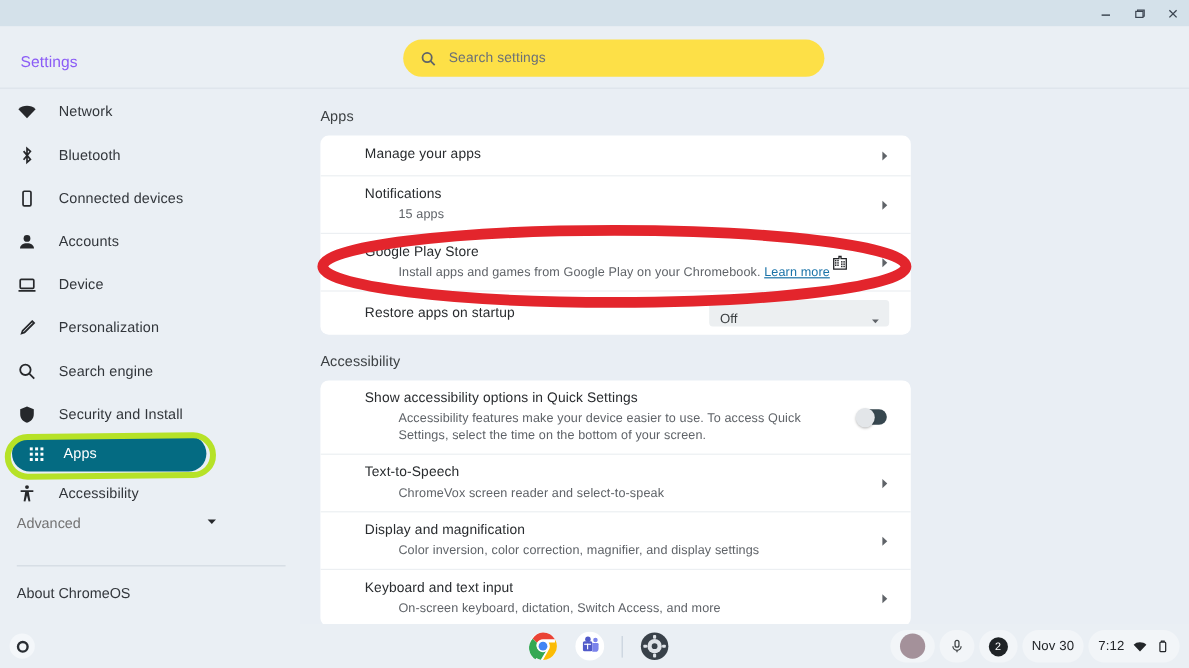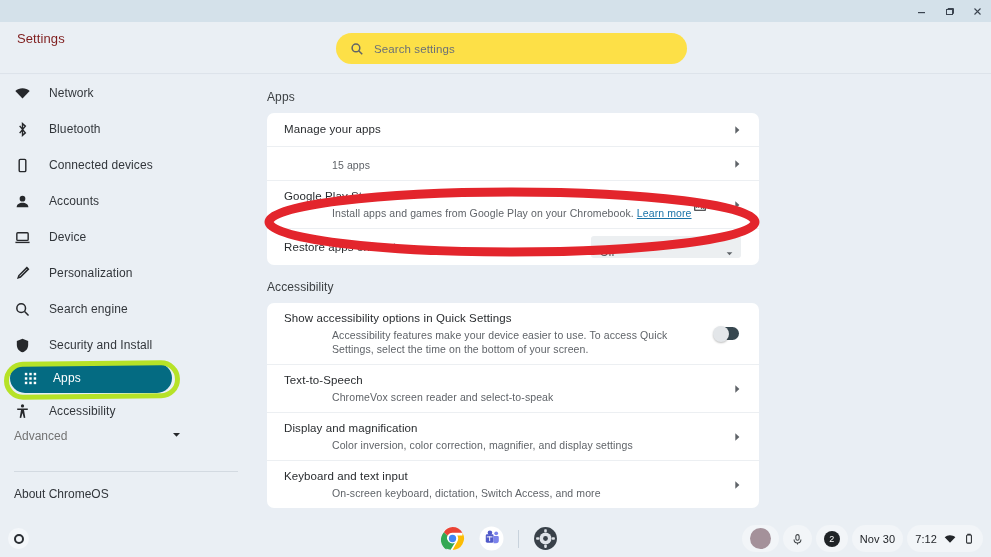--- a/index.html
+++ b/index.html
@@ -24,22 +24,22 @@
   .wbtn svg { display: block; }
 
   
   .settings-header {
     position: absolute; top: 22px; left: 0; width: 991px; height: 52px;
     background: #eaeff4;
     display: flex; align-items: center;
     border-bottom: 1px solid #dde3ea;
   }
   .settings-title {
-    position: absolute; left: 17px; top: 31px;
-    font-size: 13px; color: #7f1d1d; letter-spacing: .1px;
+    position: absolute; left: 17px; top: 44px;
+    font-size: 13px; color: #8b5cf6; letter-spacing: .1px;
   }
   .searchbox {
     position: absolute; left: 336px; top: 33px;
     width: 351px; height: 31px; border-radius: 16px;
     background: #fde047;
     display: flex; align-items: center; gap: 10px;
     padding: 0 14px;
   }
   .search-icon { width: 14px; height: 14px; color: #5f6368; flex: none; }
   .search-placeholder {
@@ -105,21 +105,21 @@
     background: #ffffff; border-radius: 7px; overflow: hidden;
   }
   .row {
     position: relative; display: flex; align-items: center;
     padding: 0 16px 0 17px; min-height: 34px;
     border-bottom: 1px solid #eceff2;
   }
   .row:last-child { border-bottom: none; }
   .row-texts { flex: 1 1 auto; padding: 8px 0; }
   .row-title {
-    font-size: 11.5px; color: #292c2f; line-height: 15px; letter-spacing: .1px;
+    font-size: 11.5px; color: #292c2f; line-height: 15px; letter-spacing: .1px; margin-left: 20px;
   }
   .row-sub {
     font-size: 10.5px; color: #5f6368; line-height: 14px;
     margin-top: 2px; letter-spacing: .1px; margin-left: 48px;
   }
   .row-sub a { color: #1a73a8; }
   .chevron { width: 12px; height: 12px; color: #5f6368; flex: none; margin-left: 8px; }
   .chevron svg { display: block; }
   .playstore-icon { width: 14px; height: 14px; flex: none; margin-right: 16px; color: #202124; }
 
@@ -359,20 +359,21 @@
         </div>
         <span class="chevron">
           <svg viewBox="0 0 12 12" fill="currentColor">
               <path d="M4.3 2.2l4.1 3.8-4.1 3.8V2.2z"></path>
             </svg>
         </span>
       </div>
 
       <div class="row">
         <div class="row-texts">
+          <div class="row-title">Notifications</div>
           <div class="row-sub">15 apps</div>
         </div>
         <span class="chevron">
           <svg viewBox="0 0 12 12" fill="currentColor">
               <path d="M4.3 2.2l4.1 3.8-4.1 3.8V2.2z"></path>
             </svg>
         </span>
       </div>
 
       <div class="row" style="min-height:42px">

